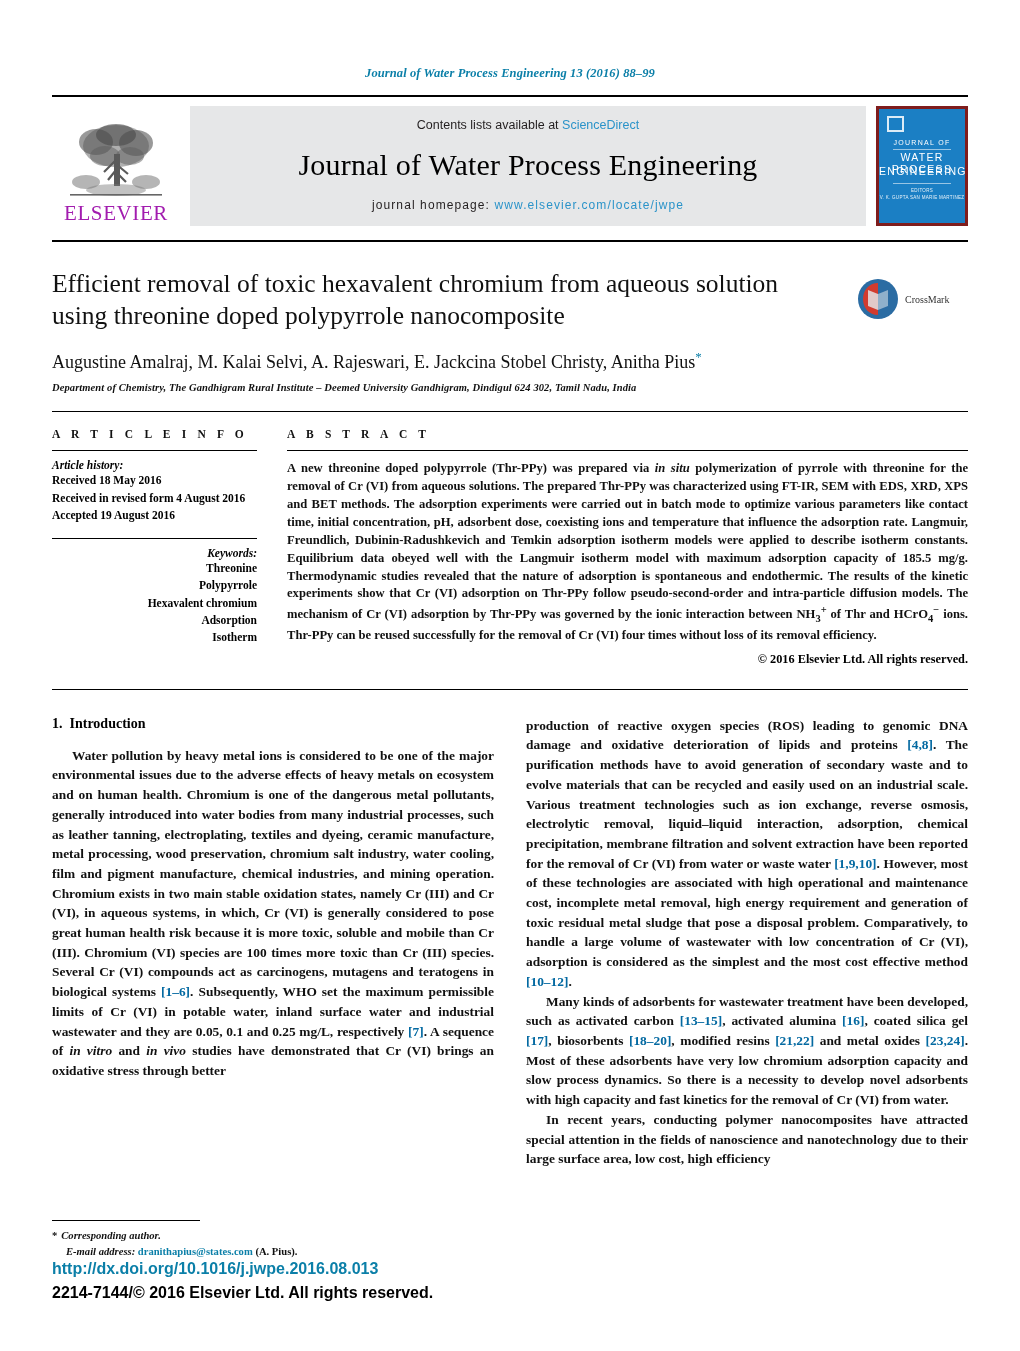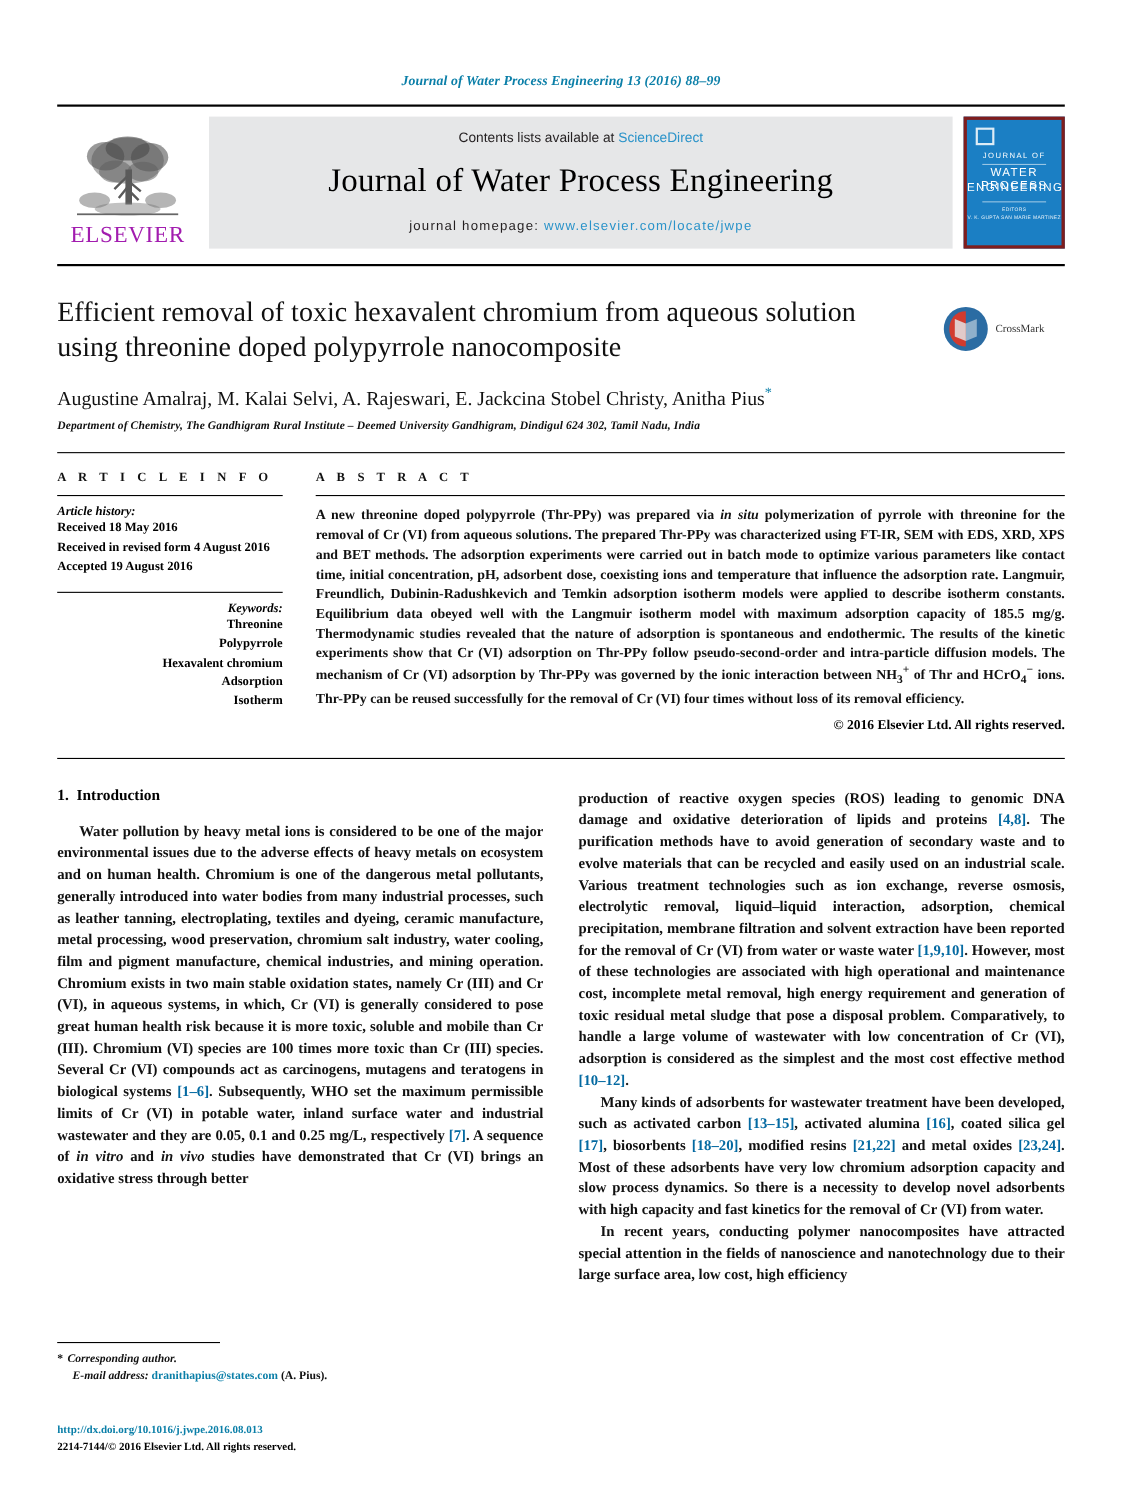--- a/index.html
+++ b/index.html
@@ -352,23 +352,23 @@
     font-weight: bold;
     line-height: 1.45;
     color: #111;
   }
   .footnote .star { margin-right: 4px; }
   .footnote .ital { font-style: italic; }
   .email-link { color: #0b7fa8; }
   .doi-block {
     position: absolute;
     left: 52px;
-    bottom: 28px;
-    font-family: Liberation Serif, serif;
-    font-size: 10px;
+    bottom: 46px;
+    font-family: Liberation Sans, sans-serif;
+    font-size: 16px;
     font-weight: bold;
     line-height: 1.5;
   }
   .doi-link { color: #0b7fa8; }
 </style>
 </head>
 <body>
 
 <div class="page">
 

